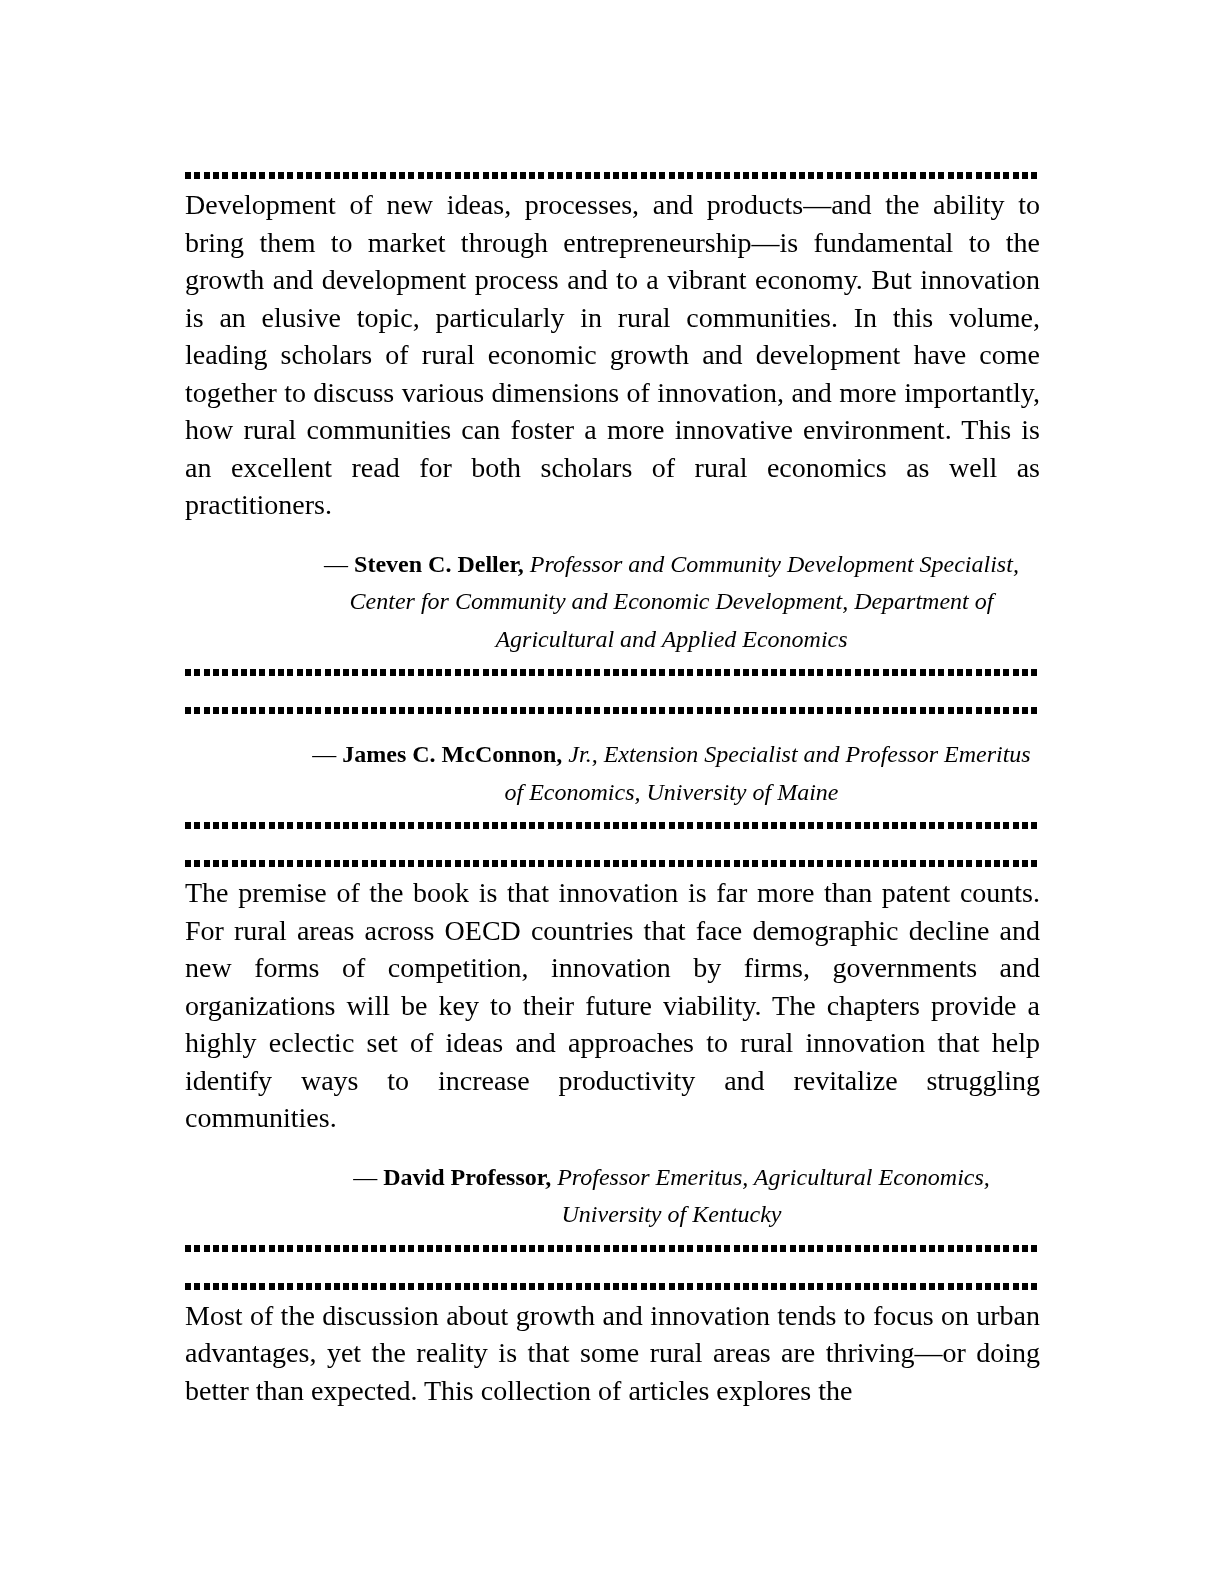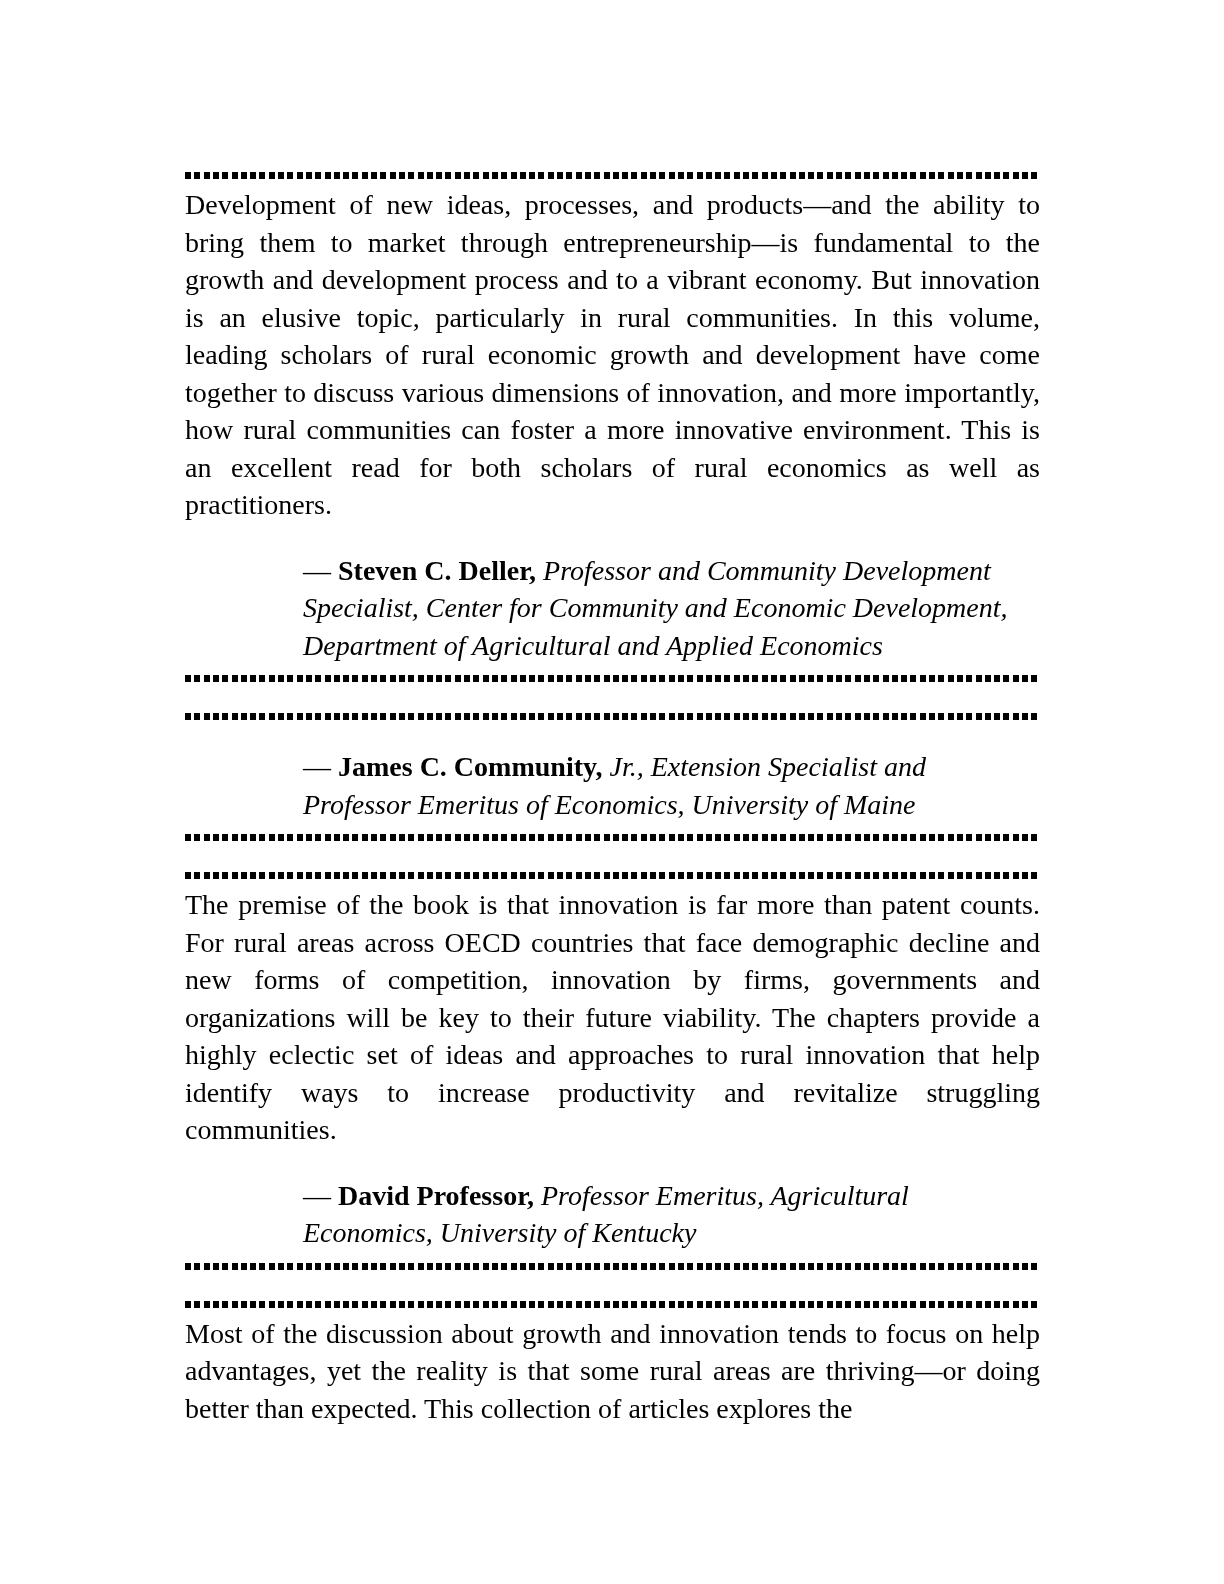--- a/index.html
+++ b/index.html
@@ -22,53 +22,53 @@
     height: 7px;
     background: repeating-linear-gradient(90deg, #000 0px, #000 6px, transparent 6px, transparent 9.3px);
   }
   .quote {
     font-size: 28px;
     line-height: 37.5px;
     text-align: justify;
     margin-top: 7px;
   }
   .attribution {
-    font-size: 28px;
+    font-size: 24px;
     line-height: 37.5px;
-    text-align: left;
+    text-align: center;
     padding-left: 118px;
-    margin-top: 28px;
+    margin-top: 22px;
     margin-bottom: 11px;
   }
   .attribution .name { font-weight: bold; }
   .attribution .title { font-style: italic; }
 </style>
 </head>
 <body>
 
 <div class="page">
 
   <section class="blurb">
     <div class="dotted"></div>
     <p class="quote">Development of new ideas, processes, and products—and the ability to bring them to market through entrepreneurship—is fundamental to the growth and development process and to a vibrant economy. But innovation is an elusive topic, particularly in rural communities. In this volume, leading scholars of rural economic growth and development have come together to discuss various dimensions of innovation, and more importantly, how rural communities can foster a more innovative environment. This is an excellent read for both scholars of rural economics as well as practitioners.</p>
     <p class="attribution"><span>— </span><span class="name">Steven C. Deller</span><span class="name">, </span><span class="title">Professor and Community Development Specialist, Center for Community and Economic Development, Department of Agricultural and Applied Economics</span></p>
     <div class="dotted"></div>
   </section>
 
   <section class="blurb">
     <div class="dotted"></div>
-    <p class="attribution"><span>— </span><span class="name">James C. Community</span><span class="name">, </span><span class="title">Jr., Extension Specialist and Professor Emeritus of Economics, University of Maine</span></p>
+    <p class="attribution"><span>— </span><span class="name">James C. McConnon</span><span class="name">, </span><span class="title">Jr., Extension Specialist and Professor Emeritus of Economics, University of Maine</span></p>
     <div class="dotted"></div>
   </section>
 
   <section class="blurb">
     <div class="dotted"></div>
     <p class="quote">The premise of the book is that innovation is far more than patent counts. For rural areas across OECD countries that face demographic decline and new forms of competition, innovation by firms, governments and organizations will be key to their future viability. The chapters provide a highly eclectic set of ideas and approaches to rural innovation that help identify ways to increase productivity and revitalize struggling communities.</p>
     <p class="attribution"><span>— </span><span class="name">David Professor</span><span class="name">, </span><span class="title">Professor Emeritus, Agricultural Economics, University of Kentucky</span></p>
     <div class="dotted"></div>
   </section>
 
   <section class="blurb">
     <div class="dotted"></div>
-    <p class="quote">Most of the discussion about growth and innovation tends to focus on help advantages, yet the reality is that some rural areas are thriving—or doing better than expected. This collection of articles explores the</p>
+    <p class="quote">Most of the discussion about growth and innovation tends to focus on urban advantages, yet the reality is that some rural areas are thriving—or doing better than expected. This collection of articles explores the</p>
   </section>
 
 </div>
 
 </body></html>

